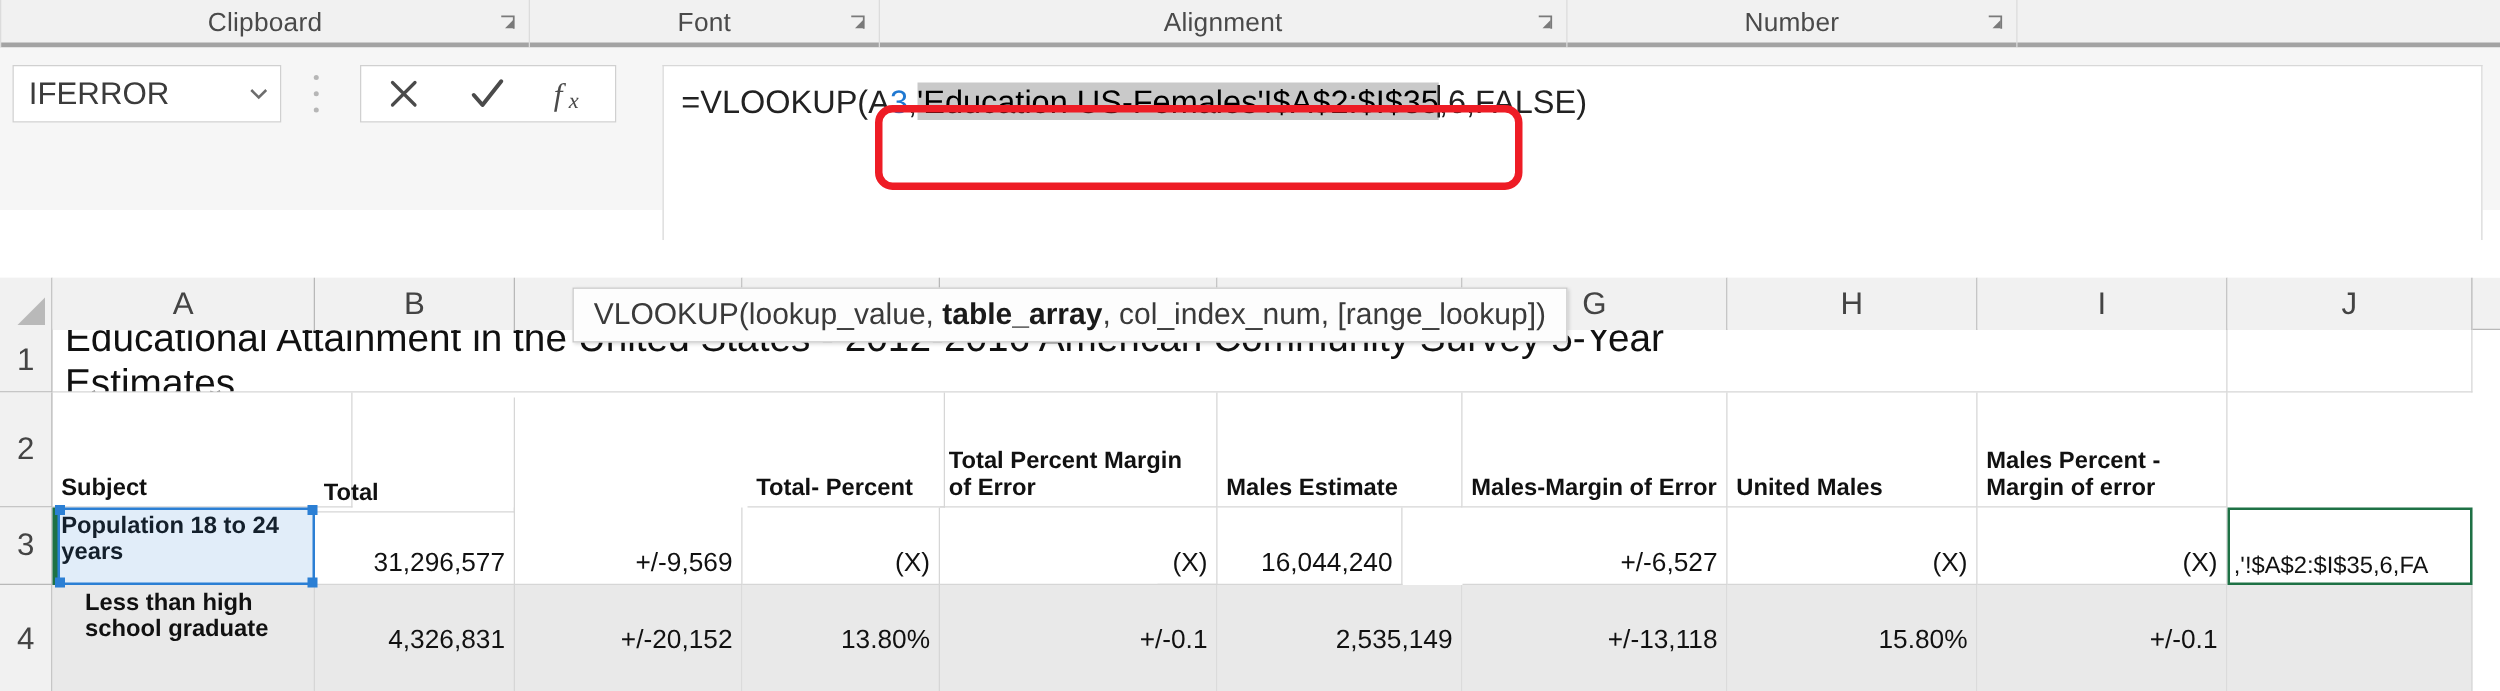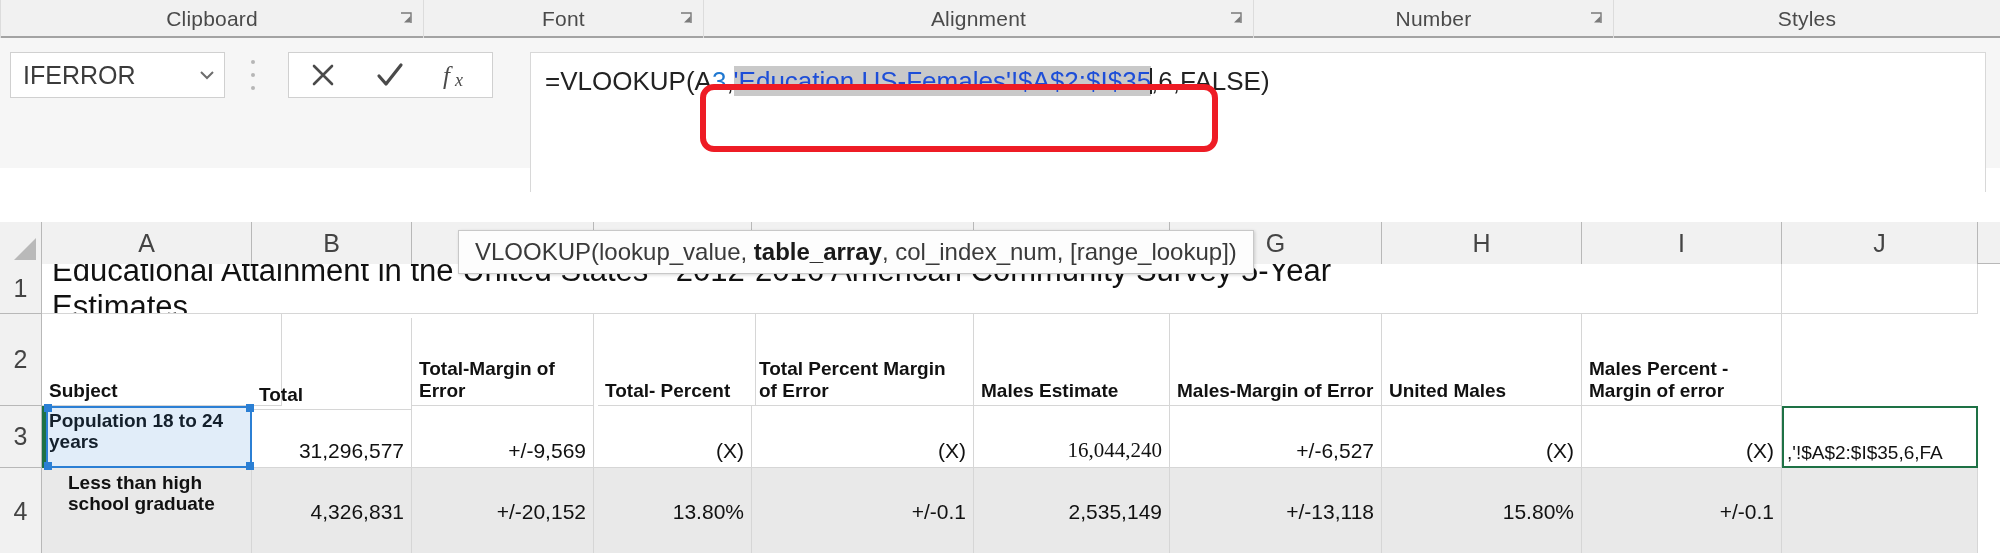--- a/index.html
+++ b/index.html
@@ -10,21 +10,21 @@
     background: #ffffff;
     font-family: "Liberation Sans", sans-serif;
   }
 
   #app { position: relative; width: 2000px; height: 553px; background: #ffffff; }
 
   
   .ribbon-strip {
     position: absolute; left: 0; top: 0; width: 2000px; height: 38px;
     background: #f1f1f1;
-    border-bottom: 2px solid #a3a3a3;
+    border-bottom: 4px solid #a3a3a3;
   }
   .ribbon-group {
     position: absolute; top: 0; height: 38px;
     border-right: 1px solid #dcdcdc;
     display: flex; align-items: center; justify-content: center;
   }
   .ribbon-group.first { border-left: 1px solid #dcdcdc; }
   .ribbon-group-label {
     font-size: 21px; color: #4a4a4a; letter-spacing: .2px;
     white-space: nowrap;
@@ -70,21 +70,21 @@
     position: absolute; left: 530px; top: 14px; right: 14px; height: 140px;
     background: #ffffff; border: 1px solid #d8d8d8; border-bottom: none;
     padding: 12px 10px 0 14px;
     overflow: hidden;
   }
   .formula-text {
     font-size: 26px; color: #222; white-space: pre; line-height: 1.25;
     font-family: "Liberation Sans", sans-serif;
   }
   .tok-ref-blue { color: #1f78d1; }
-  .tok-selected { background: #c9c9c9; color: #1d4ed8; }
+  .tok-selected { background: #c9c9c9; color: #000000; }
   .caret {
     display: inline-block; width: 2px; height: 26px; background: #222;
     vertical-align: -4px; margin: 0 -1px;
   }
 
   
   .red-ring {
     position: absolute; left: 700px; top: 46px; width: 518px; height: 68px;
     border: 6px solid #ee1c25; border-radius: 14px;
     pointer-events: none;
@@ -196,23 +196,20 @@
     <div class="ribbon-group" style="left:1254px; width:360px;">
       <span class="ribbon-group-label">Number</span>
       <span class="dialog-launcher">
         <svg width="15" height="15" viewBox="0 0 15 15">
           <path d="M2 2 H12 V12" fill="none" stroke="#7a7a7a" stroke-width="1.4"></path>
           <path d="M11.5 11.5 L5 11.5 L11.5 5 Z" fill="#7a7a7a"></path>
         </svg>
       </span>
     </div>
 
-    <div class="ribbon-group" style="left:1614px; width:386px; border-right:none;">
-      <span class="ribbon-group-label">Styles</span>
-    </div>
   </div>
 
   <div class="fx-row">
 
     <div class="name-box">
       <span class="name-box-text">IFERROR</span>
       <span class="name-box-arrow">
         <svg width="16" height="10" viewBox="0 0 16 10">
             <path d="M2 2 L8 8 L14 2" fill="none" stroke="#6d6d6d" stroke-width="2"></path>
           </svg>
@@ -307,23 +304,20 @@
     </div>
     <div class="cell" style="left:1448px;top:42px;width:334px;height:50px;"></div>
     <div class="cell" style="left:1782px;top:42px;width:196px;height:50px;"></div>
 
     <div class="cell wrap-bold" style="left:42px;top:92px;width:240px;height:92px;align-items:flex-end;">
       <span>Subject</span>
       </div>
     <div class="cell wrap-bold" style="left:252px;top:96px;width:160px;height:92px;align-items:flex-end;">
       <span>Total</span>
       </div>
-    <div class="cell wrap-bold" style="left:412px;top:92px;width:182px;height:92px;align-items:flex-end;">
-      <span>Total-Margin of Error</span>
-      </div>
     <div class="cell wrap-bold" style="left:598px;top:92px;width:158px;height:92px;align-items:flex-end;">
       <span>Total- Percent</span>
       </div>
     <div class="cell wrap-bold" style="left:752px;top:92px;width:222px;height:92px;align-items:flex-end;">
       <span>Total Percent Margin of Error</span>
       </div>
     <div class="cell wrap-bold" style="left:1170px;top:92px;width:212px;height:92px;align-items:flex-end;">
       <span>Males-Margin of Error</span>
       </div>
     <div class="cell wrap-bold" style="left:974px;top:92px;width:196px;height:92px;align-items:flex-end;">
@@ -344,21 +338,21 @@
       </div>
     <div class="cell num" style="left:412px;top:184px;width:182px;height:62px;">
       <span>+/-9,569</span>
       </div>
     <div class="cell num" style="left:594px;top:184px;width:158px;height:62px;">
       <span>(X)</span>
       </div>
     <div class="cell num" style="left:752px;top:184px;width:222px;height:62px;">
       <span>(X)</span>
       </div>
-    <div class="cell num" style="left:974px;top:184px;width:196px;height:62px;font-family:Liberation Serif, serif;">
+    <div class="cell num" style="left:926px;top:184px;width:196px;height:62px;">
       <span>16,044,240</span>
       </div>
     <div class="cell num" style="left:1170px;top:184px;width:212px;height:62px;">
       <span>+/-6,527</span>
       </div>
     <div class="cell num" style="left:1382px;top:184px;width:200px;height:62px;">
       <span>(X)</span>
       </div>
     <div class="cell num" style="left:1582px;top:184px;width:200px;height:62px;">
       <span>(X)</span>

